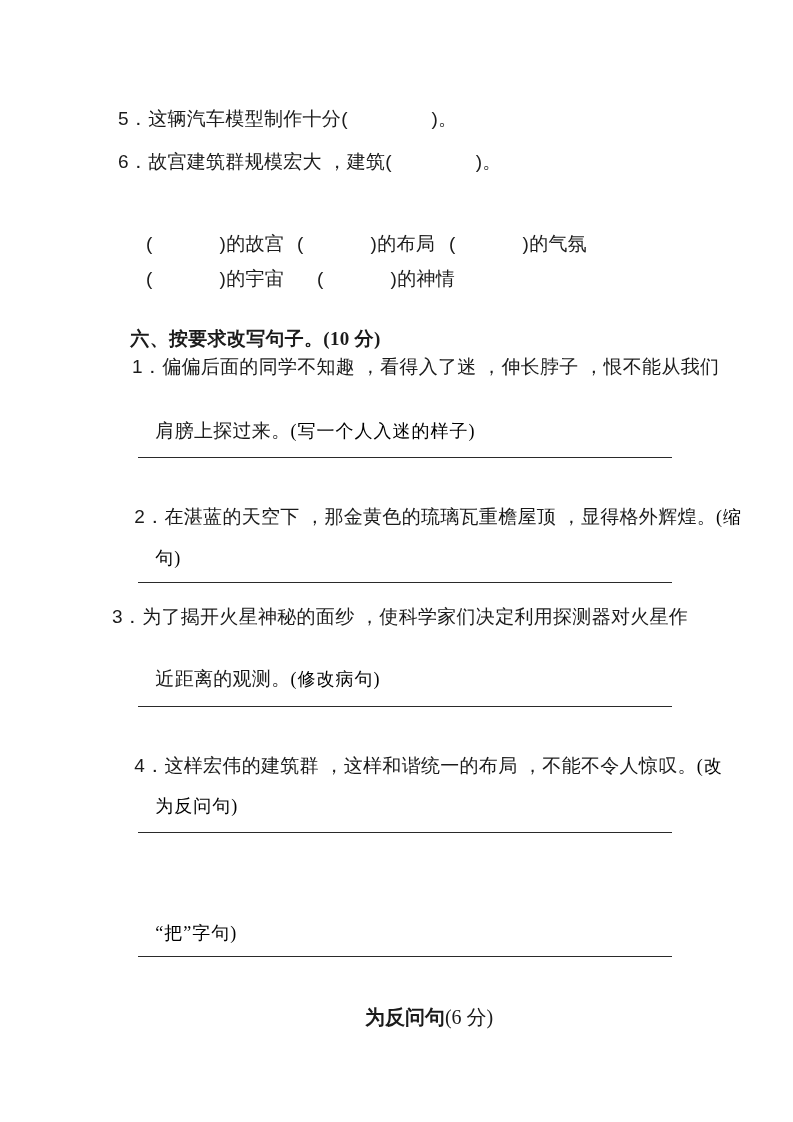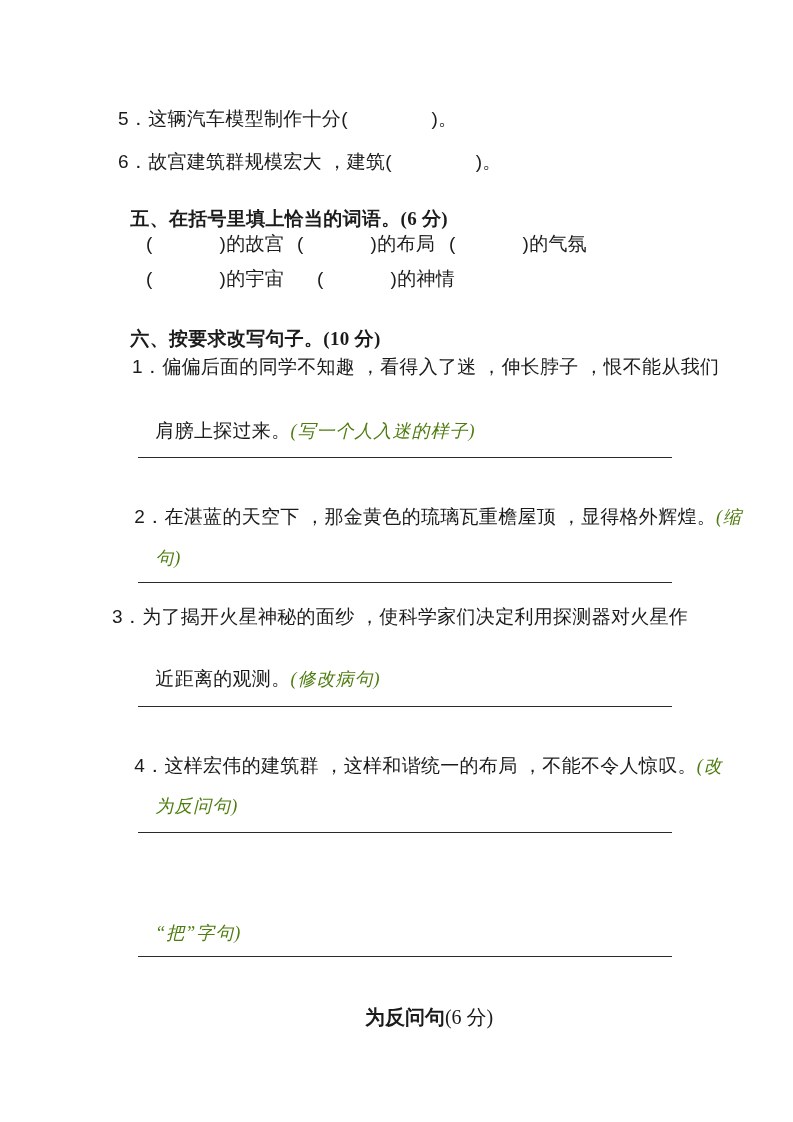--- a/index.html
+++ b/index.html
@@ -20,23 +20,22 @@
     letter-spacing: 0.3px;
   }
   .heading { font-weight: bold; }
   .score {
     font-family: "Liberation Serif", serif;
     font-weight: normal;
   }
   .heading .score { font-weight: bold; }
   .hint {
     font-family: "Liberation Serif", serif;
-    font-style: italic;
     font-size: 18px;
-    color: #4d7c0f;
+    color: #000000;
     letter-spacing: 1px;
   }
   .answer-line {
     position: absolute;
     left: 138px;
     width: 534px;
     height: 0;
     border-top: 1.6px solid #2a2a2a;
   }
   .footer-heading {
@@ -50,23 +49,20 @@
   }
 </style>
 </head>
 <body>
 
 <div class="page">
 
   <div class="line" style="top:107px; left:118px;">5．这辆汽车模型制作十分(               )。</div>
   <div class="line" style="top:150px; left:118px;">6．故宫建筑群规模宏大 ，建筑(               )。</div>
 
-  <div class="line heading" style="top:183px; left:108px;">
-    <span>五、在括号里填上恰当的词语。</span><span class="score">(6 分)</span>
-  </div>
 
   <div class="line" style="top:232px; left:146px;">(            )的故宫</div>
   <div class="line" style="top:232px; left:297px;">(            )的布局</div>
   <div class="line" style="top:232px; left:449px;">(            )的气氛</div>
   <div class="line" style="top:267px; left:146px;">(            )的宇宙</div>
   <div class="line" style="top:267px; left:297px;margin-left:20px;">(            )的神情</div>
 
   <div class="line heading" style="top:303px; left:108px;">
     <span>六、按要求改写句子。</span><span class="score">(10 分)</span>
   </div>

